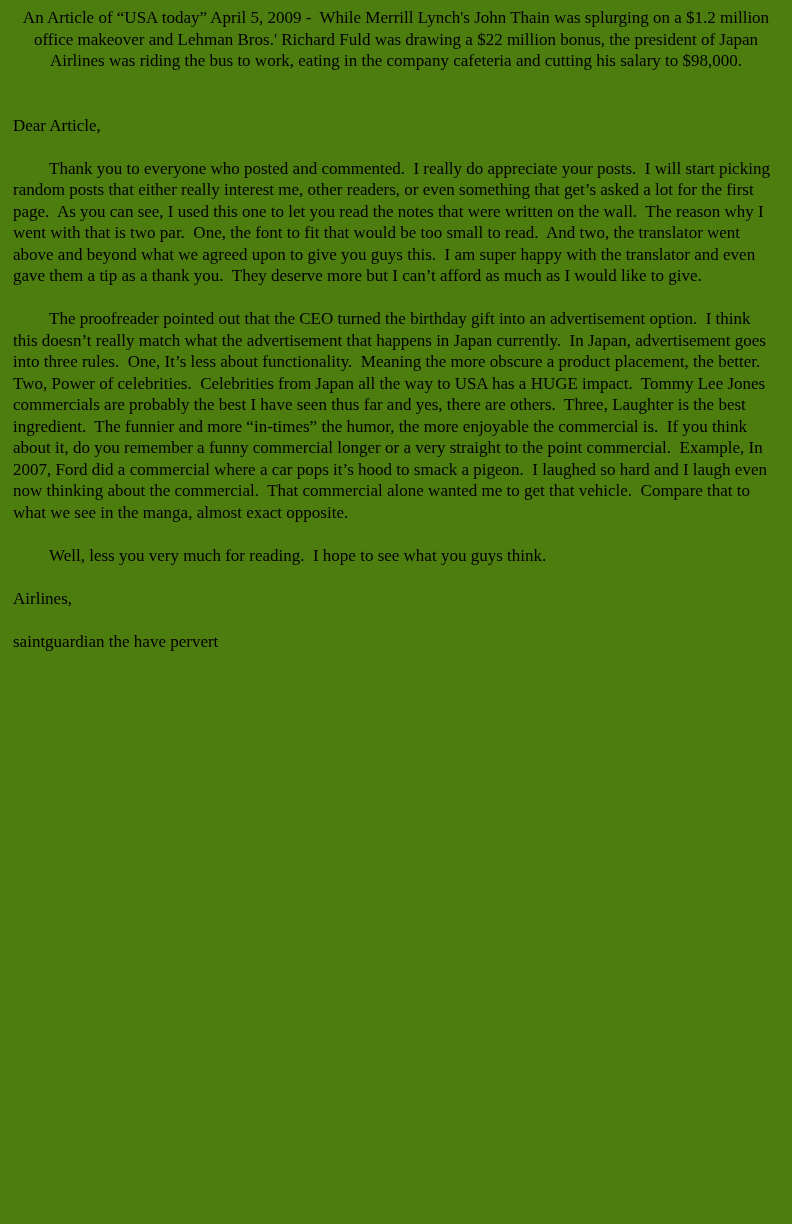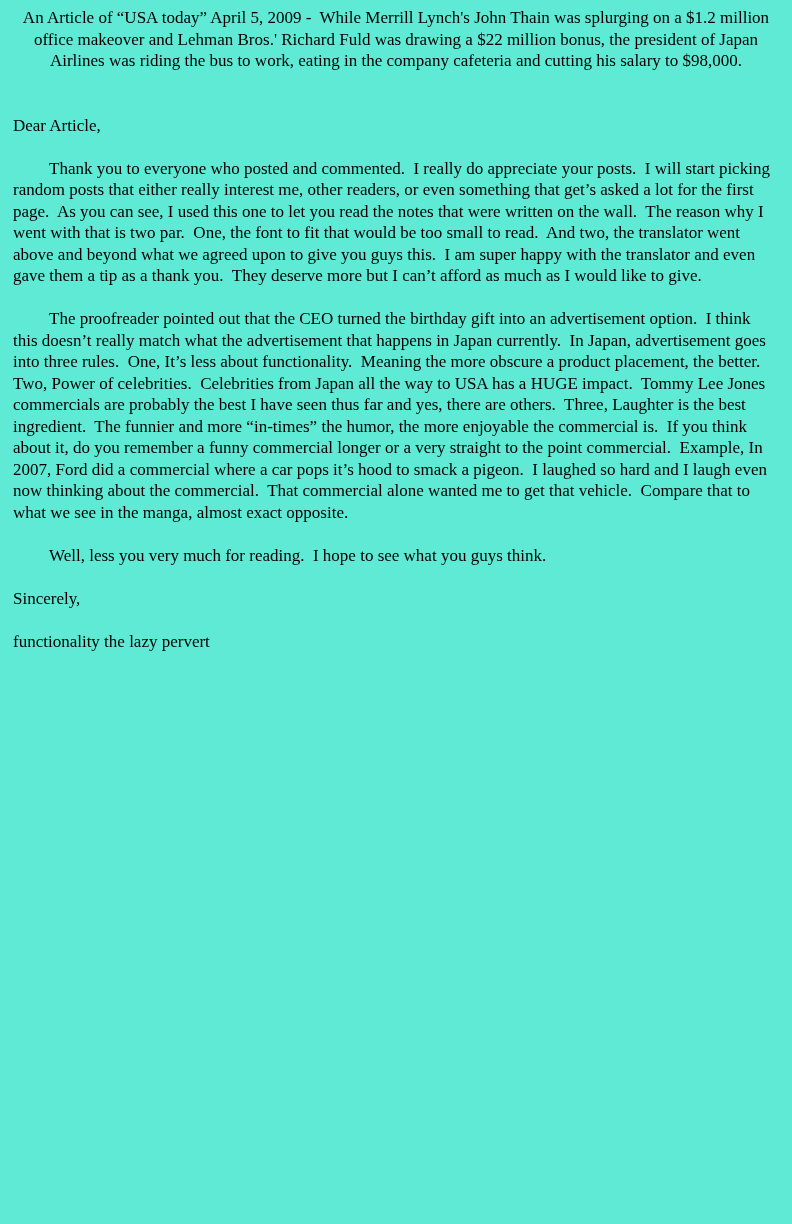--- a/index.html
+++ b/index.html
@@ -3,21 +3,21 @@
 <meta charset="utf-8">
 <style>
   html, body {
     margin: 0;
     padding: 0;
     background: #ffffff;
   }
   .page {
     width: 792px;
     height: 1224px;
-    background: #5eead4;
+    background: #4d7c0f;
     box-sizing: border-box;
     padding: 7px 13px 0 13px;
     font-family: "Liberation Serif", "DejaVu Serif", serif;
     font-size: 17px;
     line-height: 21.5px;
     color: #000000;
     overflow: hidden;
   }
   .page p {
     margin: 0;
@@ -48,16 +48,16 @@
   <p class="header-para">An Article of “USA today” April 5, 2009 -  While Merrill Lynch's John Thain was splurging on a $1.2 million office makeover and Lehman Bros.' Richard Fuld was drawing a $22 million bonus, the president of Japan Airlines was riding the bus to work, eating in the company cafeteria and cutting his salary to $98,000.</p>
 
   <p class="salutation">Dear Article,</p>
 
   <p class="body-para">Thank you to everyone who posted and commented.  I really do appreciate your posts.  I will start picking random posts that either really interest me, other readers, or even something that get’s asked a lot for the first page.  As you can see, I used this one to let you read the notes that were written on the wall.  The reason why I went with that is two par.  One, the font to fit that would be too small to read.  And two, the translator went above and beyond what we agreed upon to give you guys this.  I am super happy with the translator and even gave them a tip as a thank you.  They deserve more but I can’t afford as much as I would like to give.</p>
 
   <p class="body-para">The proofreader pointed out that the CEO turned the birthday gift into an advertisement option.  I think this doesn’t really match what the advertisement that happens in Japan currently.  In Japan, advertisement goes into three rules.  One, It’s less about functionality.  Meaning the more obscure a product placement, the better.  Two, Power of celebrities.  Celebrities from Japan all the way to USA has a HUGE impact.  Tommy Lee Jones commercials are probably the best I have seen thus far and yes, there are others.  Three, Laughter is the best ingredient.  The funnier and more “in-times” the humor, the more enjoyable the commercial is.  If you think about it, do you remember a funny commercial longer or a very straight to the point commercial.  Example, In 2007, Ford did a commercial where a car pops it’s hood to smack a pigeon.  I laughed so hard and I laugh even now thinking about the commercial.  That commercial alone wanted me to get that vehicle.  Compare that to what we see in the manga, almost exact opposite.</p>
 
   <p class="body-para">Well, less you very much for reading.  I hope to see what you guys think.</p>
 
-  <p class="closing">Sincerely,</p>
+  <p class="closing">Airlines,</p>
 
-  <p class="signature">functionality the lazy pervert</p>
+  <p class="signature">saintguardian the have pervert</p>
 </div>
 
 </body></html>

